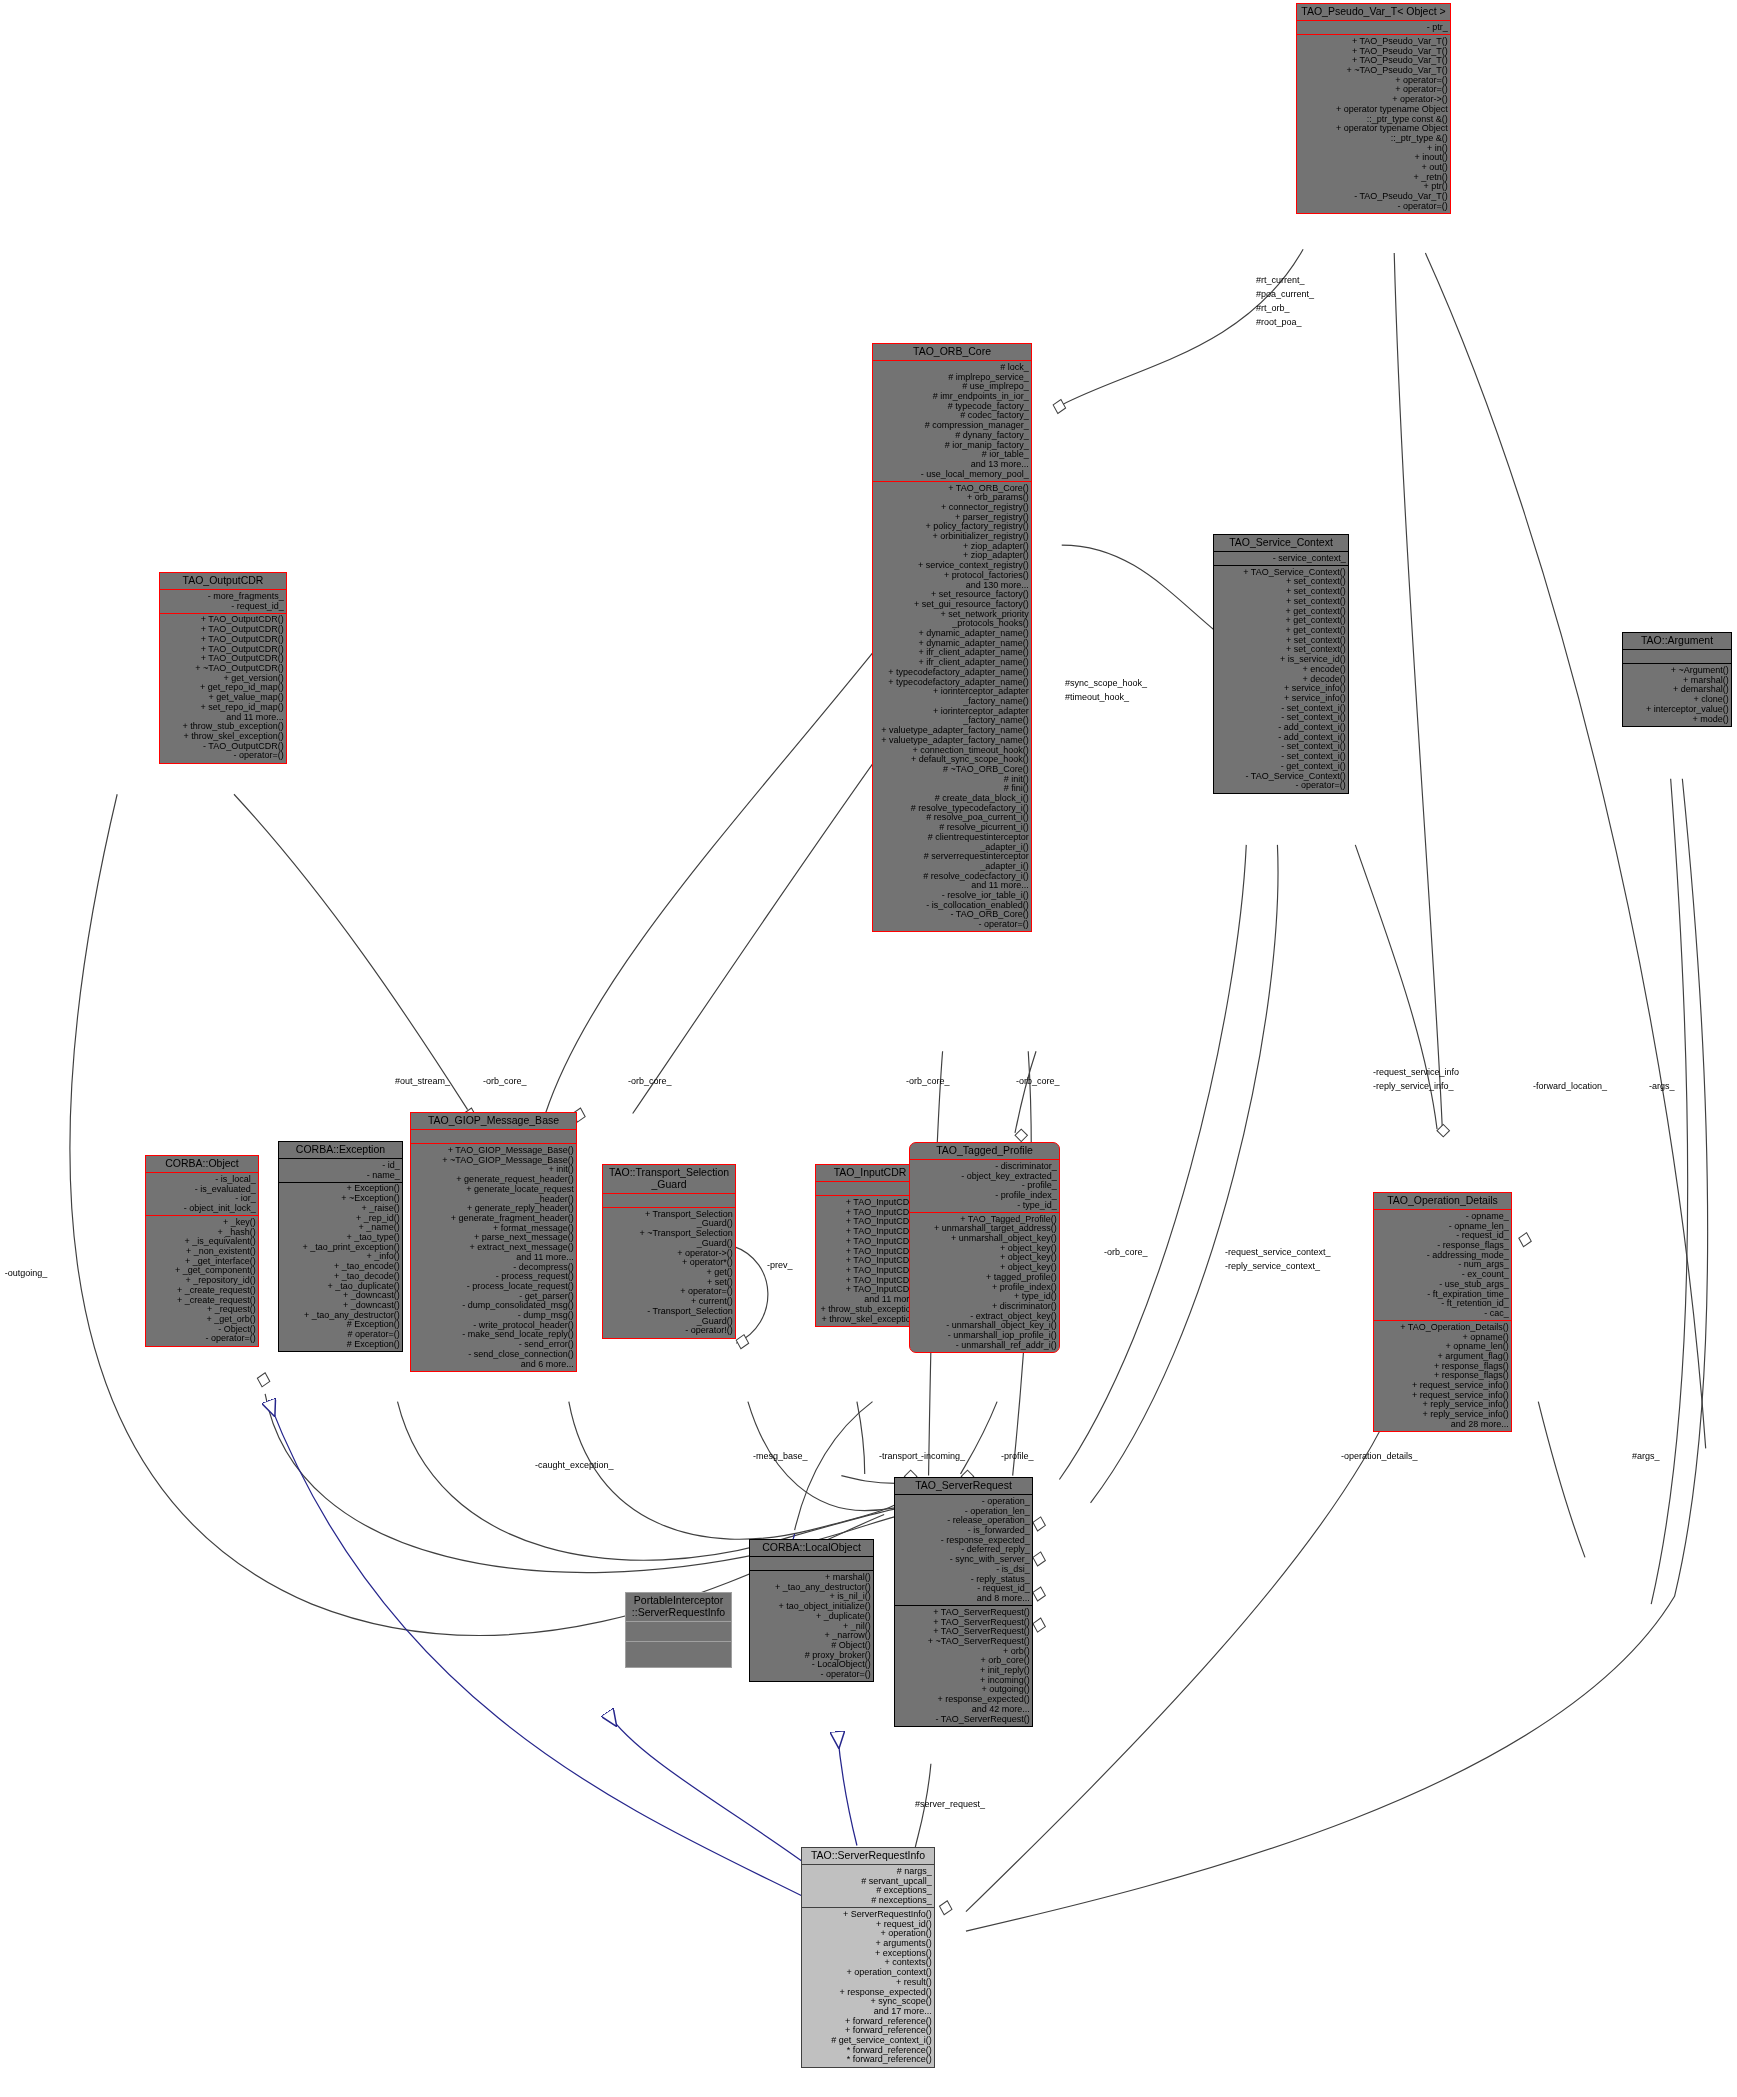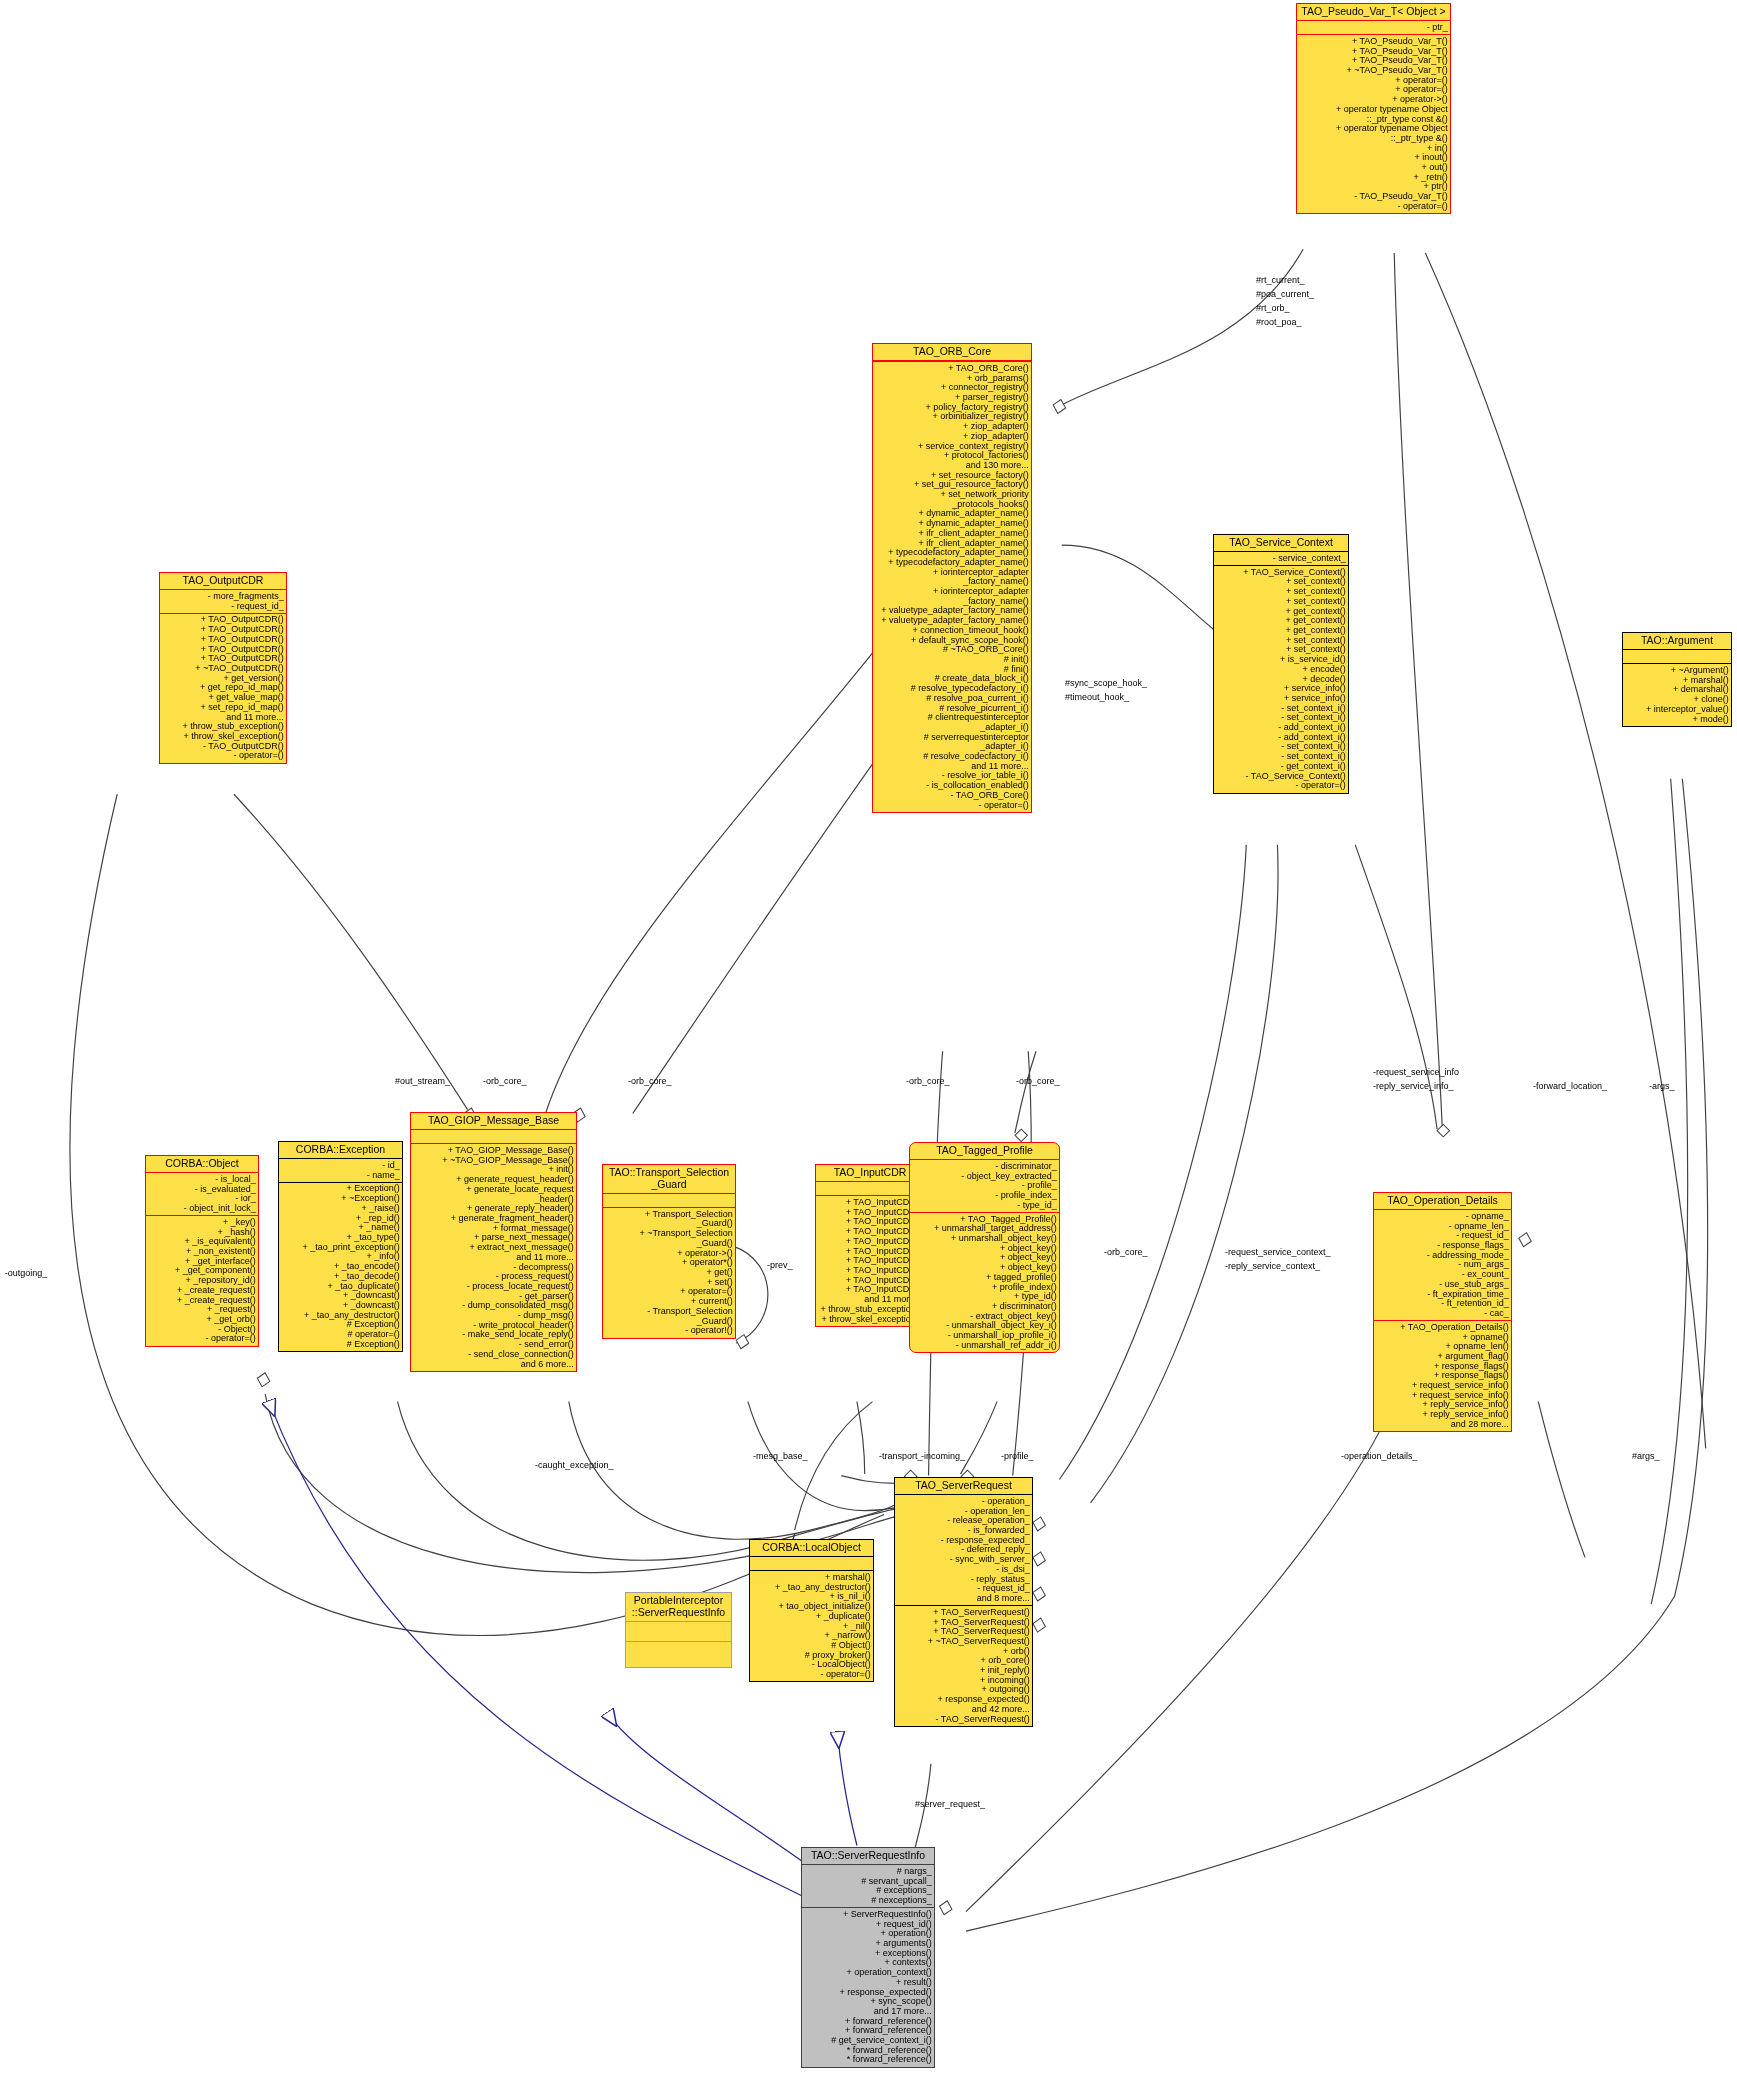--- a/index.html
+++ b/index.html
@@ -16,21 +16,21 @@
   }
   svg#edges{
     position:absolute;
     left:0; top:0;
     width:1738px;
     height:2097px;
     pointer-events:none;
   }
   .umlbox{
     position:absolute;
-    background:#fde047;
+    background:#737373;
     box-sizing:border-box;
     border:1.2px solid #000;
     z-index:5;
   }
   .umlbox.red{ border-color:#ff0000; }
   .umlbox.gray{ border-color:#404040; background:#c0c0c0; }
   .umlbox.light{ border-color:#a0a0a0; }
   .uml-title{
     text-align:center;
     font-size:10.5px;
@@ -175,20 +175,32 @@
 + out()
 + _retn()
 + ptr()
 - TAO_Pseudo_Var_T()
 - operator=()</div>
   </div>
 
   <div class="umlbox red" style="left:872px; top:343px; width:160px;">
     <div class="uml-title">TAO_ORB_Core</div>
     <div class="uml-sep"></div>
+    <div class="uml-attrs"># lock_
+# implrepo_service_
+# use_implrepo_
+# imr_endpoints_in_ior_
+# typecode_factory_
+# codec_factory_
+# compression_manager_
+# dynany_factory_
+# ior_manip_factory_
+# ior_table_
+and 13 more...
+- use_local_memory_pool_</div>
     <div class="uml-sep"></div>
     <div class="uml-ops">+ TAO_ORB_Core()
 + orb_params()
 + connector_registry()
 + parser_registry()
 + policy_factory_registry()
 + orbinitializer_registry()
 + ziop_adapter()
 + ziop_adapter()
 + service_context_registry()

